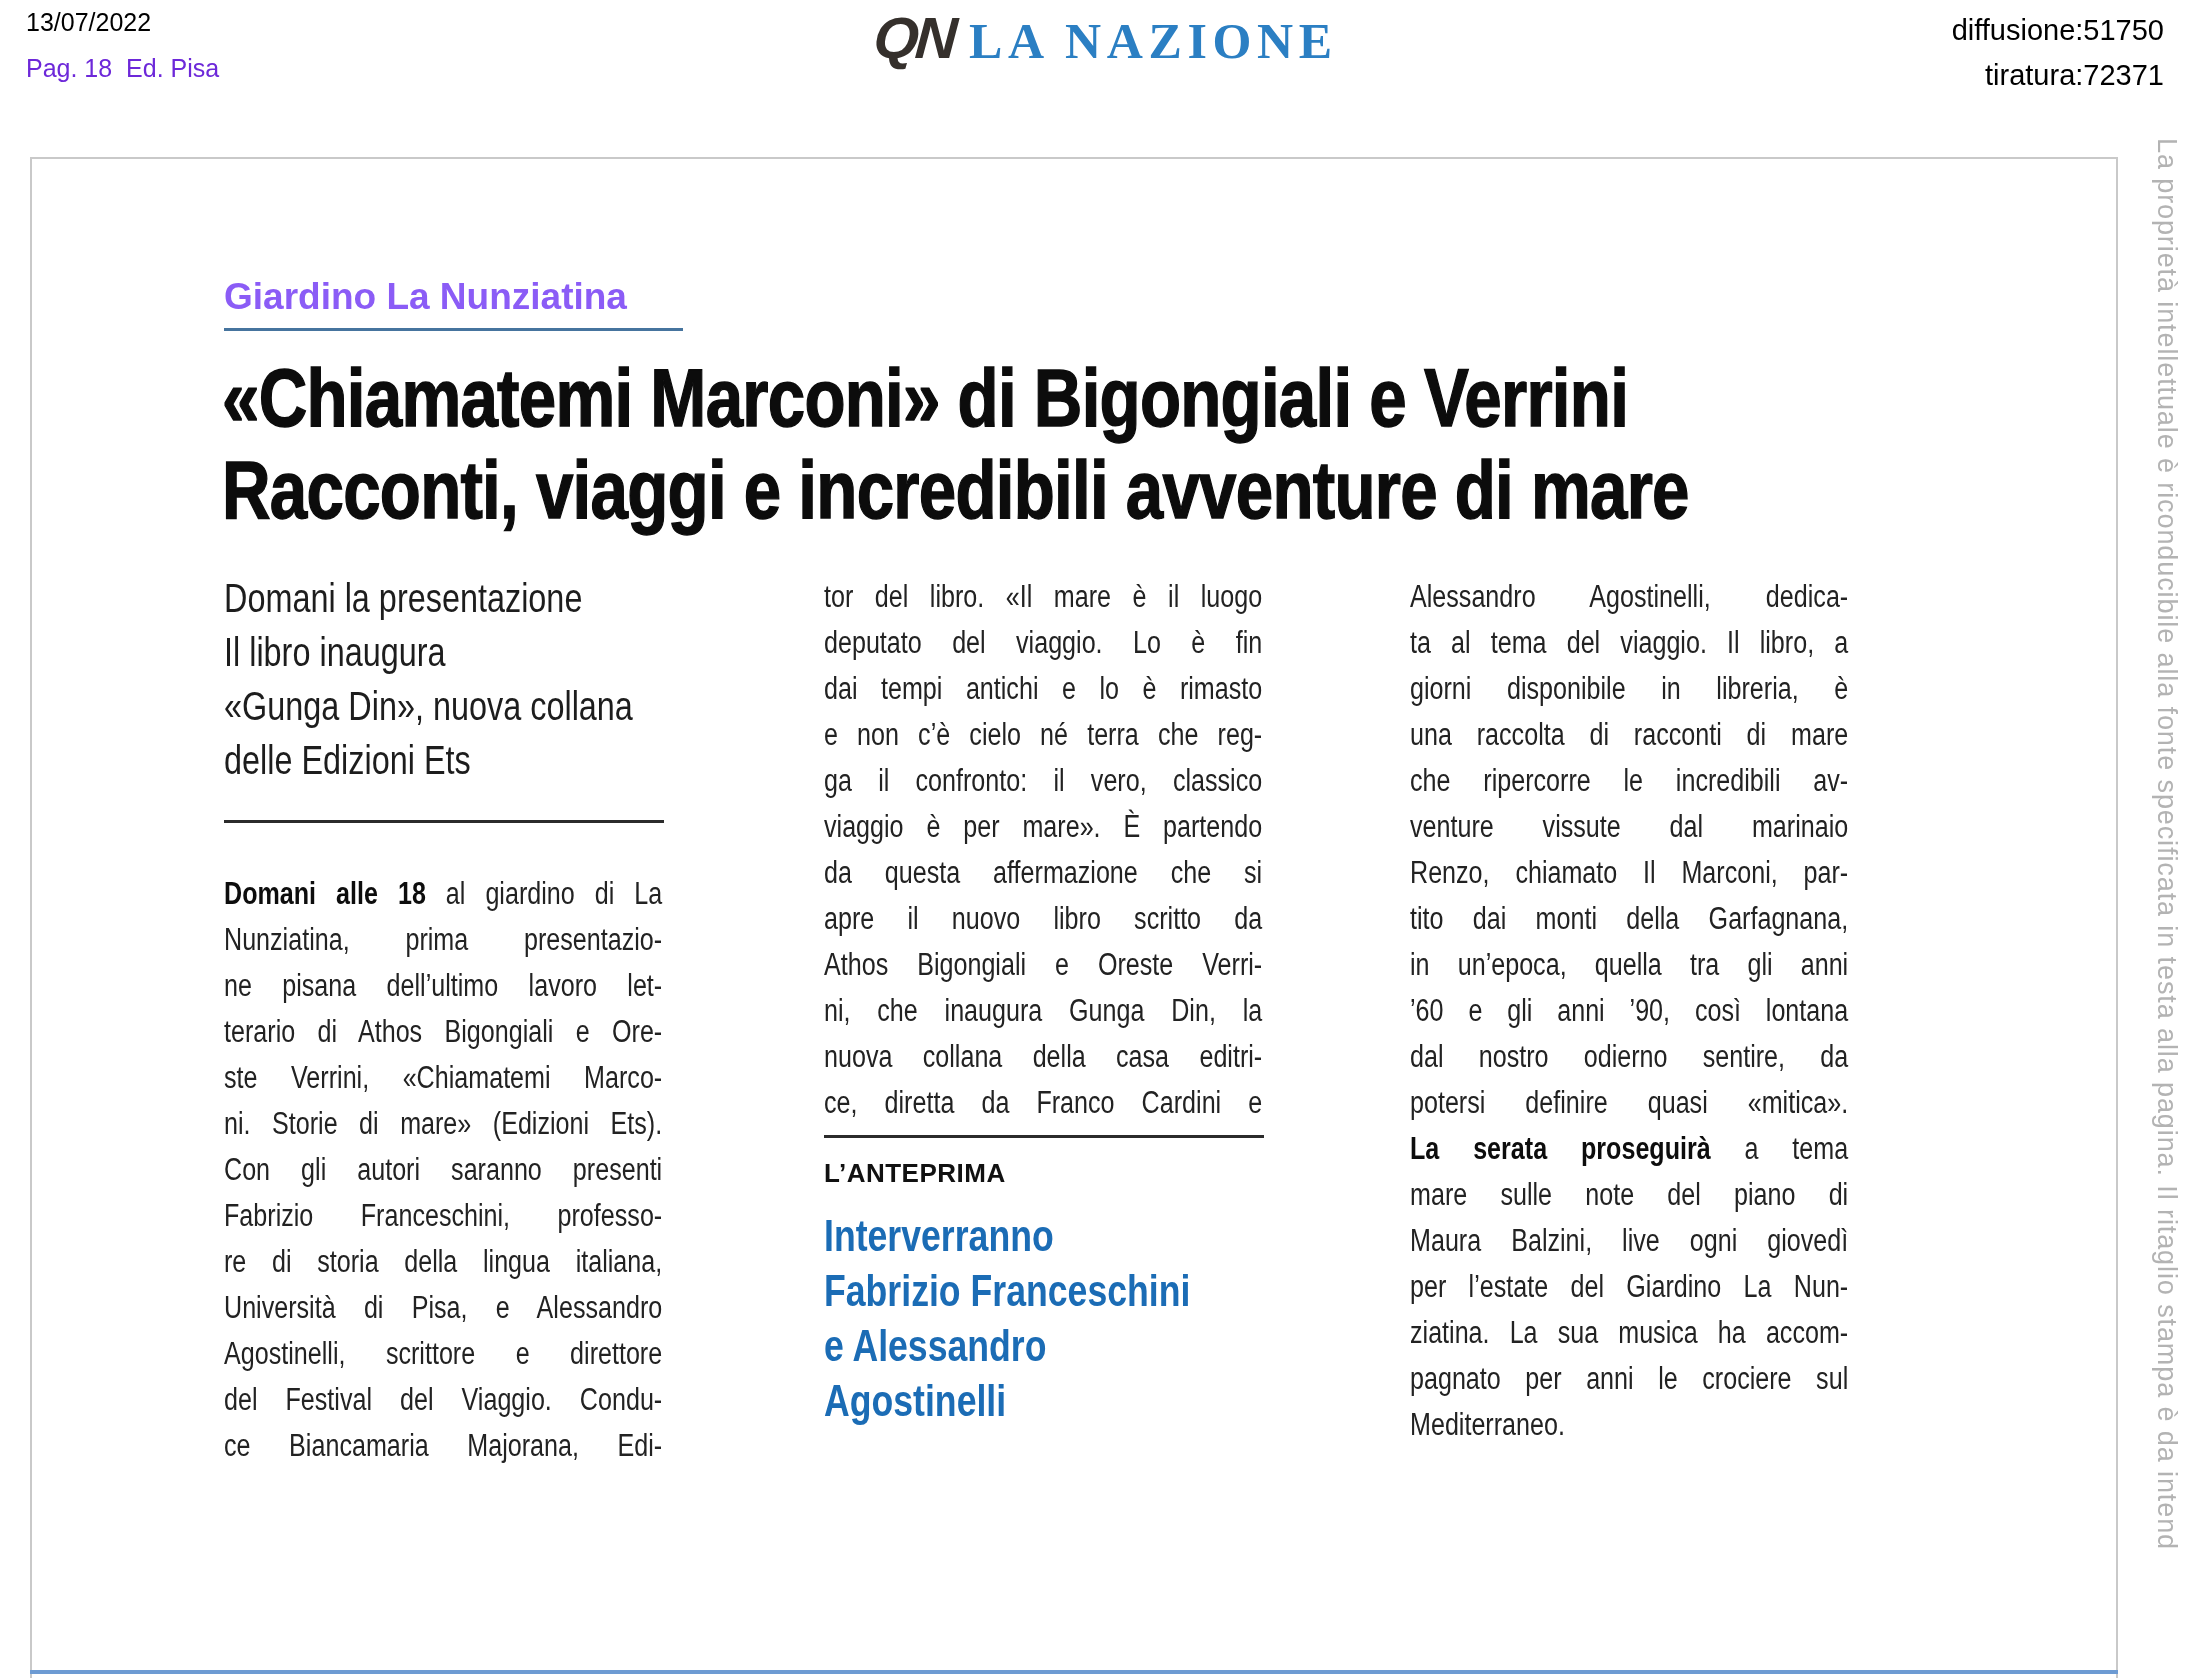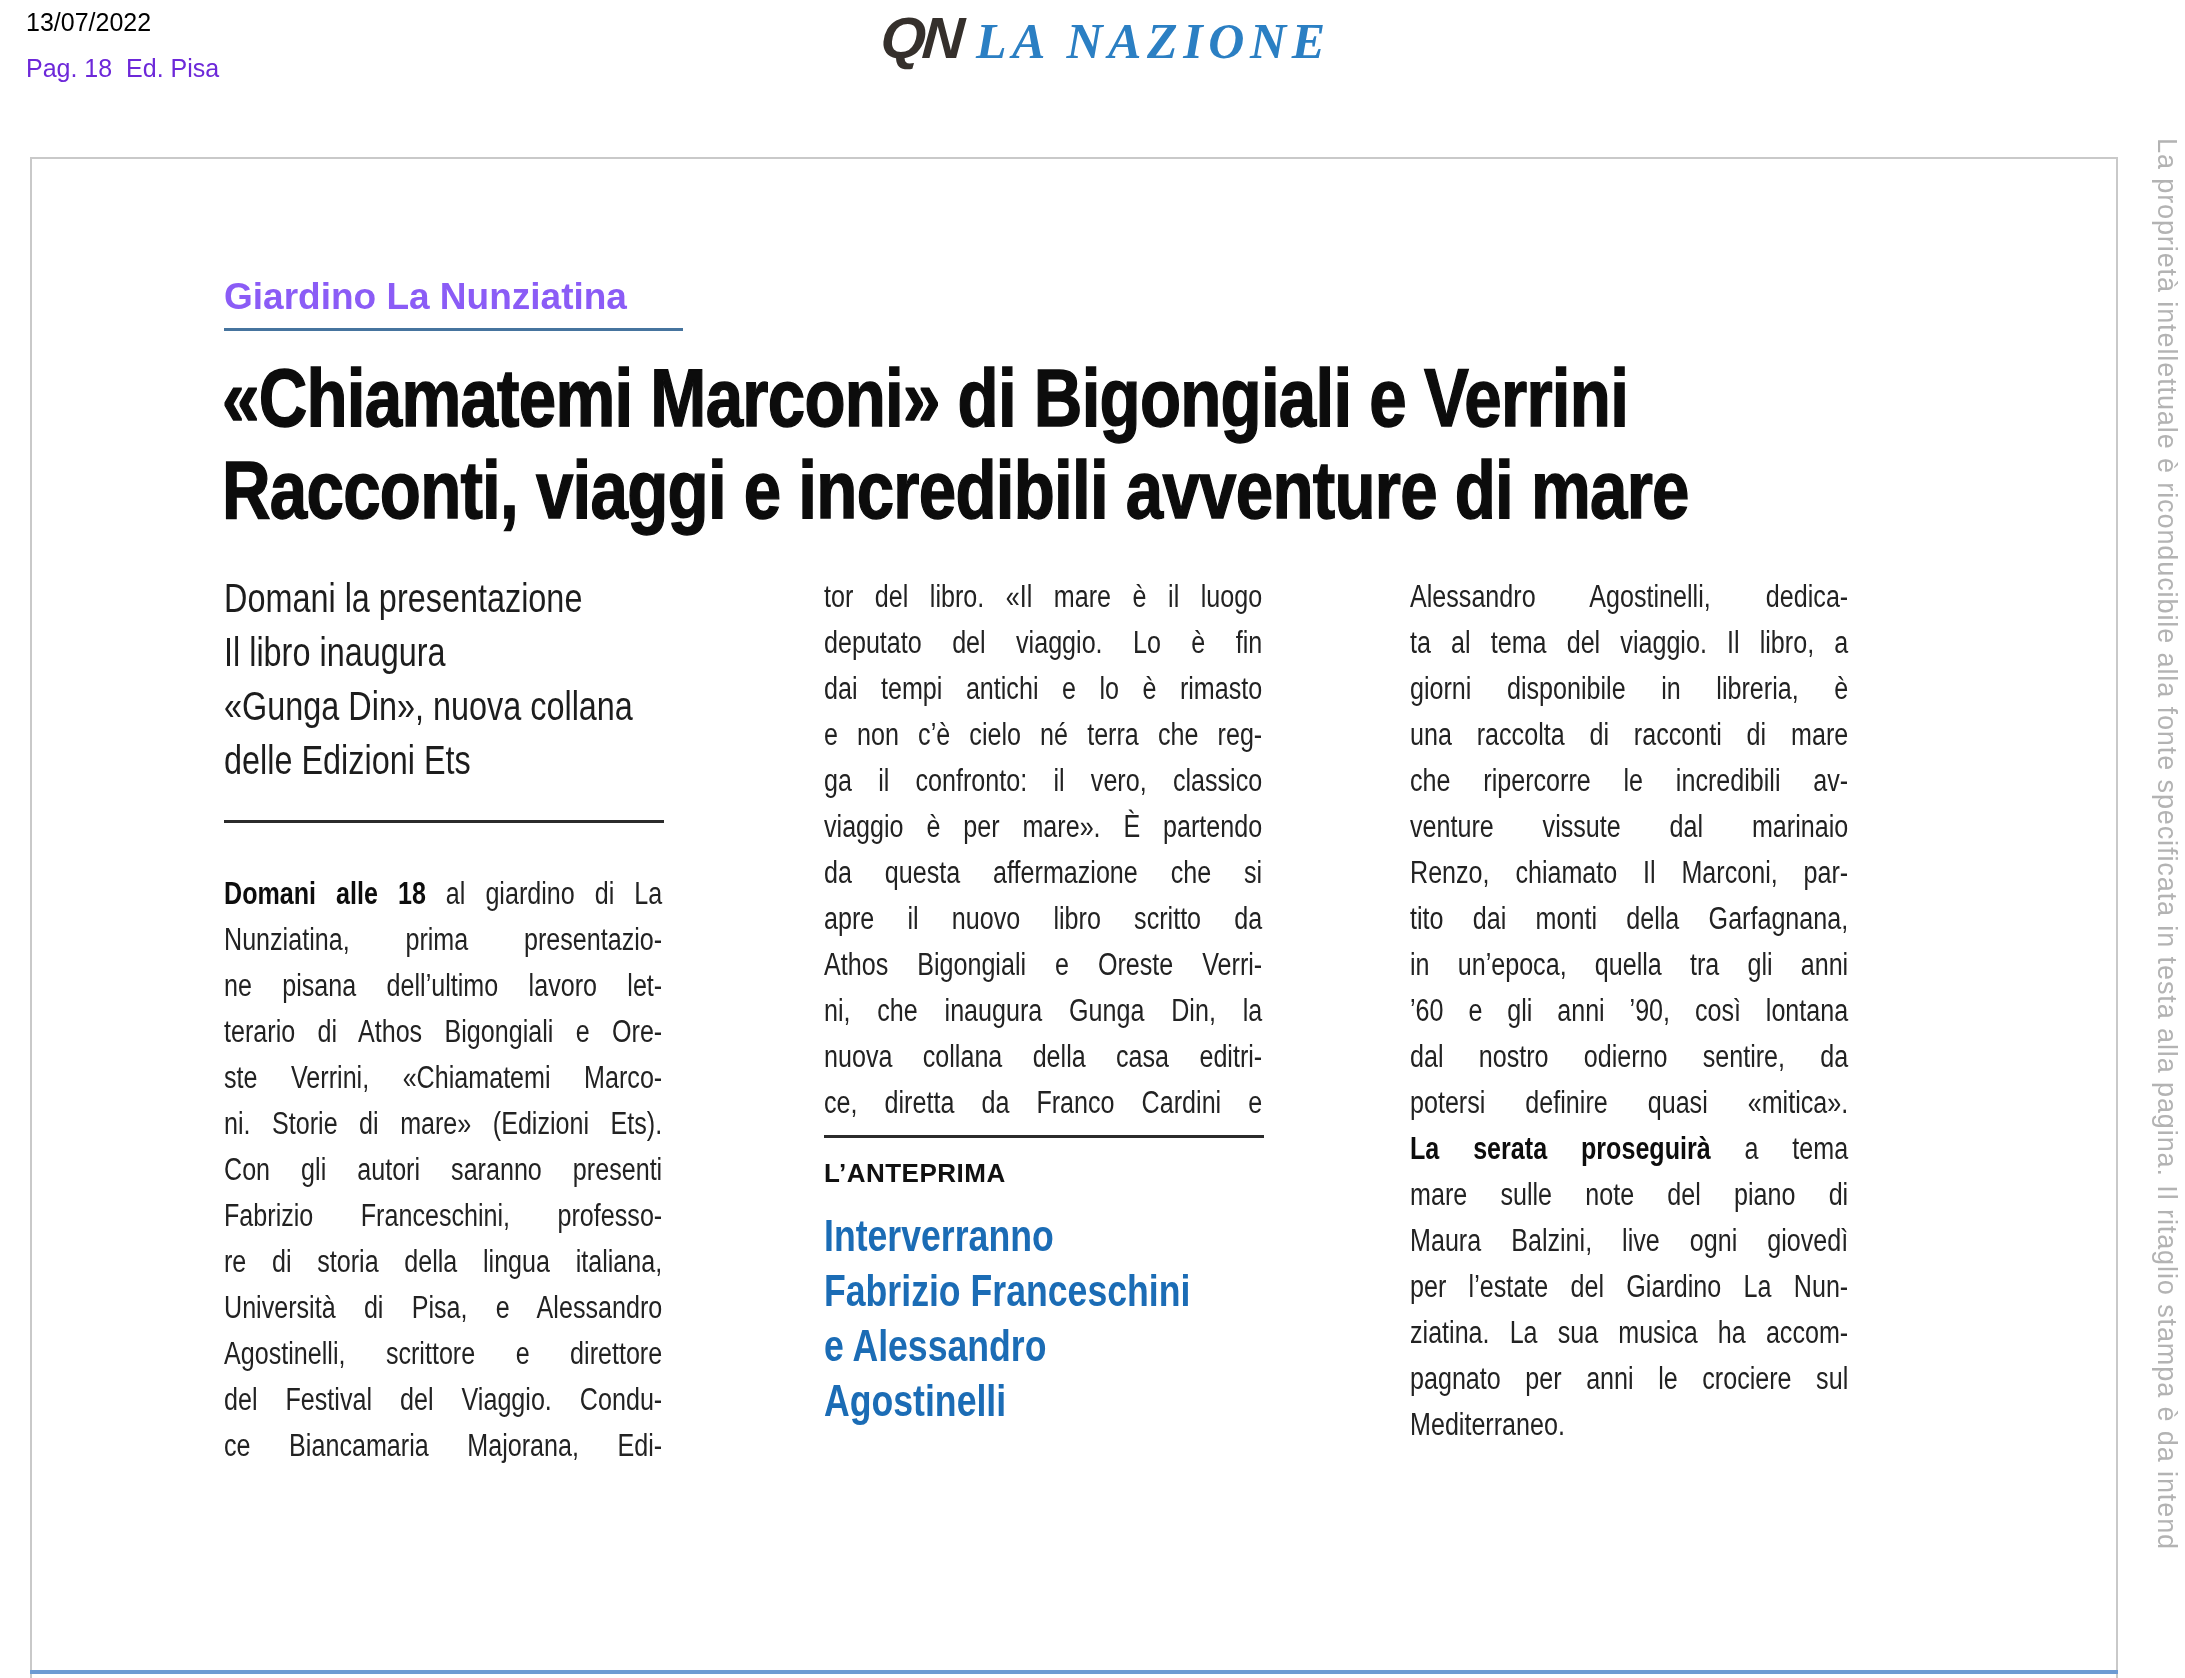--- a/index.html
+++ b/index.html
@@ -11,21 +11,21 @@
     font-family:"Liberation Sans", sans-serif;
     color:#1f1f1f;
     padding-left:27px;
   }
   
   .hdr-date{position:absolute;left:26px;top:7.5px;font-size:25px;color:#000;white-space:pre;}
   .hdr-page{position:absolute;left:26px;top:54px;font-size:25px;color:#6d28d9;white-space:pre;}
   .hdr-stats{position:absolute;right:48px;top:7.5px;text-align:right;font-size:29px;color:#000;line-height:45px;}
   .logo{position:absolute;left:0;right:0;top:3.7px;display:flex;justify-content:center;align-items:baseline;gap:15px;}
   .logo-qn{font-size:58px;font-weight:700;font-style:italic;letter-spacing:-3.7px;color:#35302c;transform:skewX(-4deg);}
-  .logo-name{font-family:"Liberation Serif", serif;font-size:50px;font-weight:700;letter-spacing:5.6px;color:#2b7fc3;font-style:italic;}
+  .logo-name{font-family:"Liberation Serif", serif;font-size:50px;font-weight:700;letter-spacing:5.6px;color:#2b7fc3;}
   
   .clipbox{position:absolute;left:30px;top:157px;width:2088px;height:1521px;
     border:2.8px solid #c9c9c9;border-bottom:none;box-sizing:border-box;background:#fff;}
   .bottom-rule{position:absolute;left:30px;top:1670px;width:2088px;height:3.7px;background:#6d9bd3;}
   
   .kicker{position:absolute;left:224px;top:276px;font-size:37px;font-weight:700;color:#8b5cf6;}
   .kicker-underline{position:absolute;left:224px;top:328px;width:459px;height:2.8px;background:#46749e;}
   .headline{position:absolute;left:222px;top:352px;
     font-size:82px;line-height:92px;font-weight:700;color:#0c0c0c;
     letter-spacing:-0.9px;white-space:pre;
@@ -57,20 +57,24 @@
 <div id="page">
 
   <div class="hdr-date">13/07/2022</div>
   <div class="hdr-page">Pag. 18  Ed. Pisa</div>
 
   <div class="logo">
     <span class="logo-qn">QN</span>
     <span class="logo-name">LA NAZIONE</span>
   </div>
 
+  <div class="hdr-stats">
+    <div>diffusione:51750</div>
+    <div>tiratura:72371</div>
+  </div>
 
   <div class="clipbox"></div>
 
   <div class="kicker">Giardino La Nunziatina</div>
   <div class="kicker-underline"></div>
 
   <div class="headline">«Chiamatemi Marconi» di Bigongiali e Verrini
 Racconti, viaggi e incredibili avventure di mare</div>
 
   <div class="colwrap standfirst">Domani la presentazione

